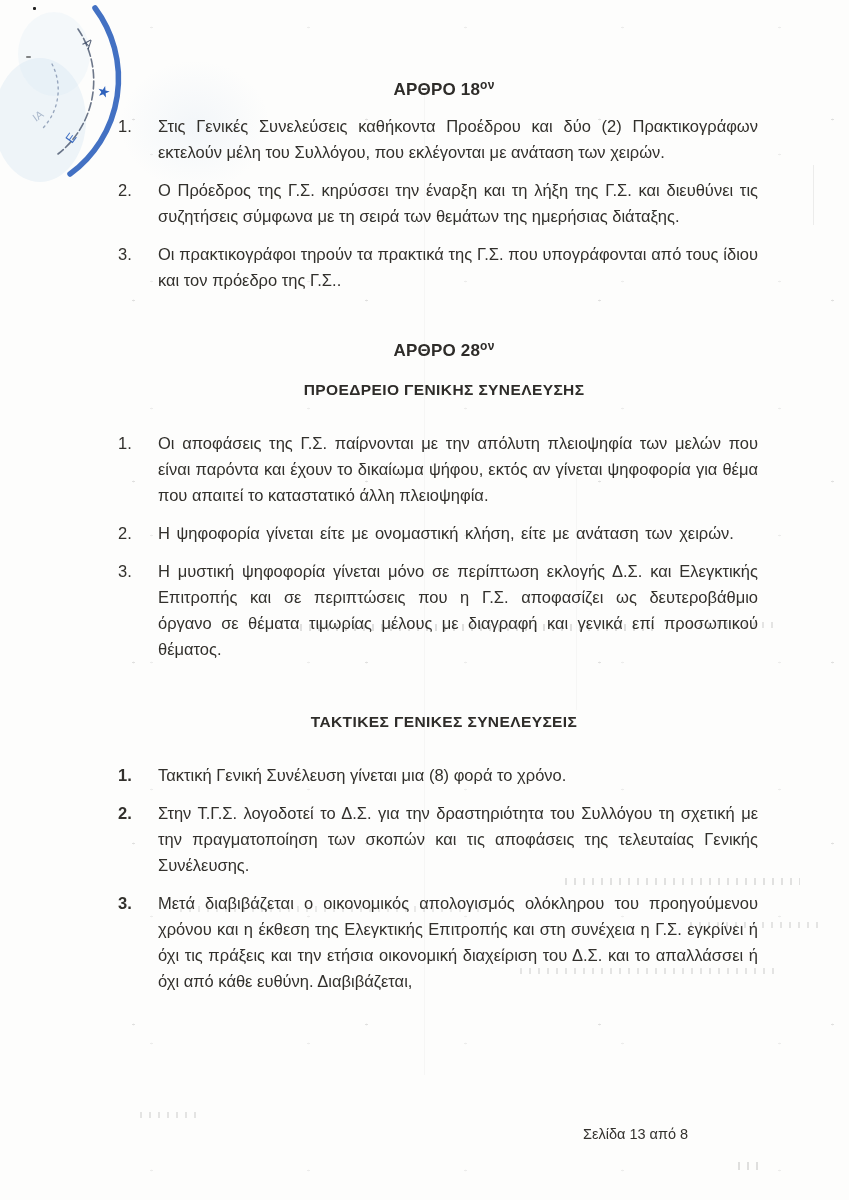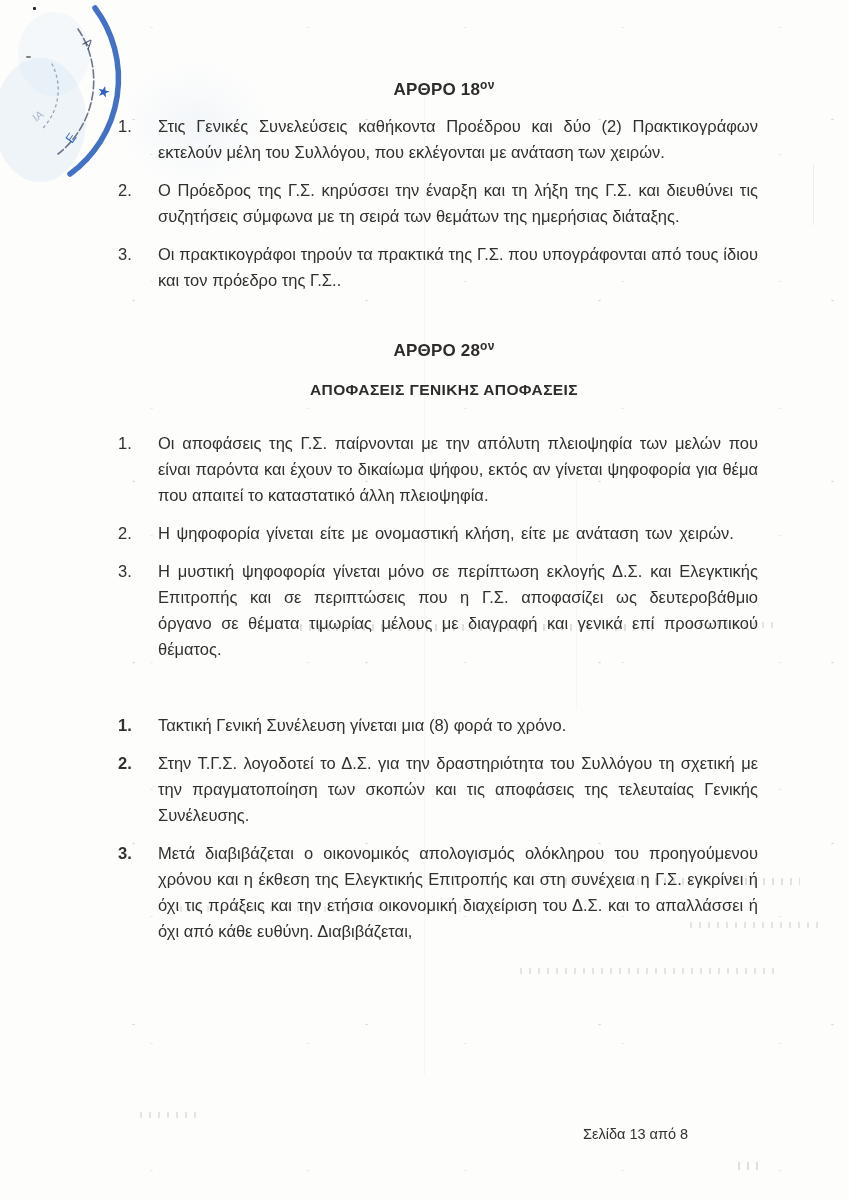--- a/index.html
+++ b/index.html
@@ -149,36 +149,37 @@
         <p class="txt">Ο Πρόεδρος της Γ.Σ. κηρύσσει την έναρξη και τη λήξη της Γ.Σ. και διευθύνει τις συζητήσεις σύμφωνα με τη σειρά των θεμάτων της ημερήσιας διάταξης.</p>
       </div>
       <div class="item">
         <span class="num">3.</span>
         <p class="txt">Οι πρακτικογράφοι τηρούν τα πρακτικά της Γ.Σ. που υπογράφονται από τους ίδιου και τον πρόεδρο της Γ.Σ..</p>
       </div>
     </section>
 
     <section class="article a28">
       <h2 class="article-heading"><span>ΑΡΘΡΟ 28</span><span class="sup">ον</span></h2>
-      <h3 class="article-title">ΑΠΟΦΑΣΕΙΣ ΓΕΝΙΚΗΣ ΑΠΟΦΑΣΕΙΣ</h3>
+      <h3 class="article-title">ΠΡΟΕΔΡΕΙΟ ΓΕΝΙΚΗΣ ΣΥΝΕΛΕΥΣΗΣ</h3>
       <div class="item">
         <span class="num">1.</span>
         <p class="txt">Οι αποφάσεις της Γ.Σ. παίρνονται με την απόλυτη πλειοψηφία των μελών που είναι παρόντα και έχουν το δικαίωμα ψήφου, εκτός αν γίνεται ψηφοφορία για θέμα που απαιτεί το καταστατικό άλλη πλειοψηφία.</p>
       </div>
       <div class="item">
         <span class="num">2.</span>
         <p class="txt ws2">Η ψηφοφορία γίνεται είτε με ονομαστική κλήση, είτε με ανάταση των χειρών.</p>
       </div>
       <div class="item">
         <span class="num">3.</span>
         <p class="txt ws15">Η μυστική ψηφοφορία γίνεται μόνο σε περίπτωση εκλογής Δ.Σ. και Ελεγκτικής Επιτροπής και σε περιπτώσεις που η Γ.Σ. αποφασίζει ως δευτεροβάθμιο όργανο σε θέματα τιμωρίας μέλους με διαγραφή και γενικά επί προσωπικού θέματος.</p>
       </div>
     </section>
 
     <section class="article a29 nums-bold">
+      <h3 class="article-title">ΤΑΚΤΙΚΕΣ ΓΕΝΙΚΕΣ ΣΥΝΕΛΕΥΣΕΙΣ</h3>
       <div class="item">
         <span class="num">1.</span>
         <p class="txt">Τακτική Γενική Συνέλευση γίνεται μια (8) φορά το χρόνο.</p>
       </div>
       <div class="item">
         <span class="num">2.</span>
         <p class="txt">Στην Τ.Γ.Σ. λογοδοτεί το Δ.Σ. για την δραστηριότητα του Συλλόγου τη σχετική με την πραγματοποίηση των σκοπών και τις αποφάσεις της τελευταίας Γενικής Συνέλευσης.</p>
       </div>
       <div class="item">
         <span class="num">3.</span>

